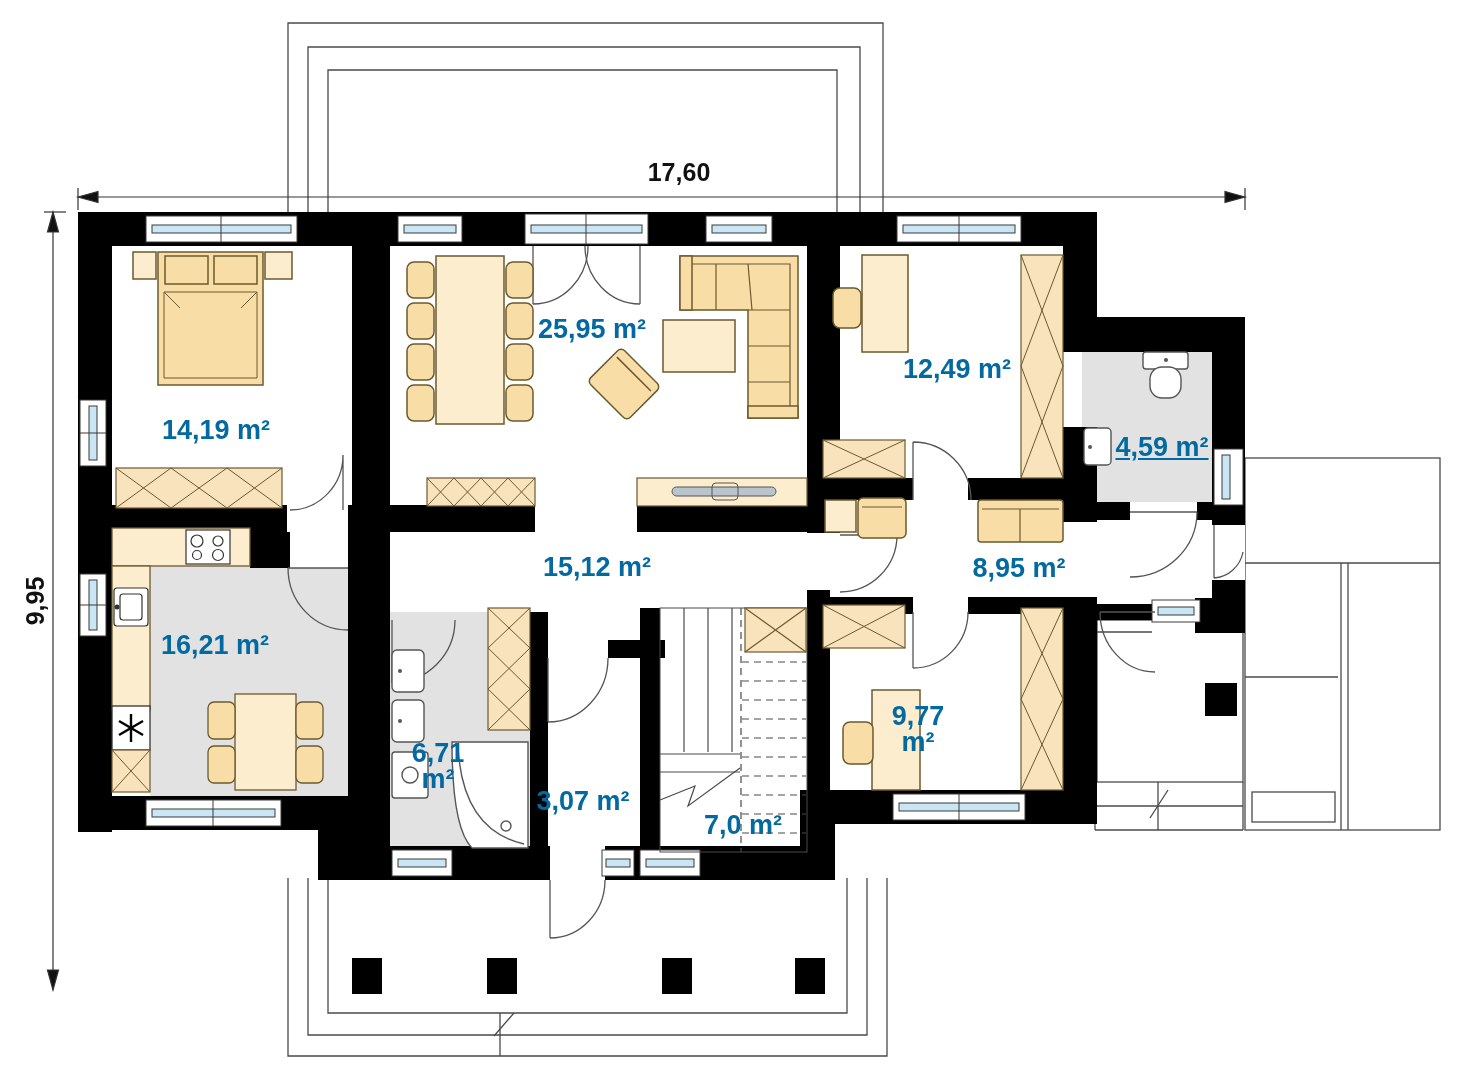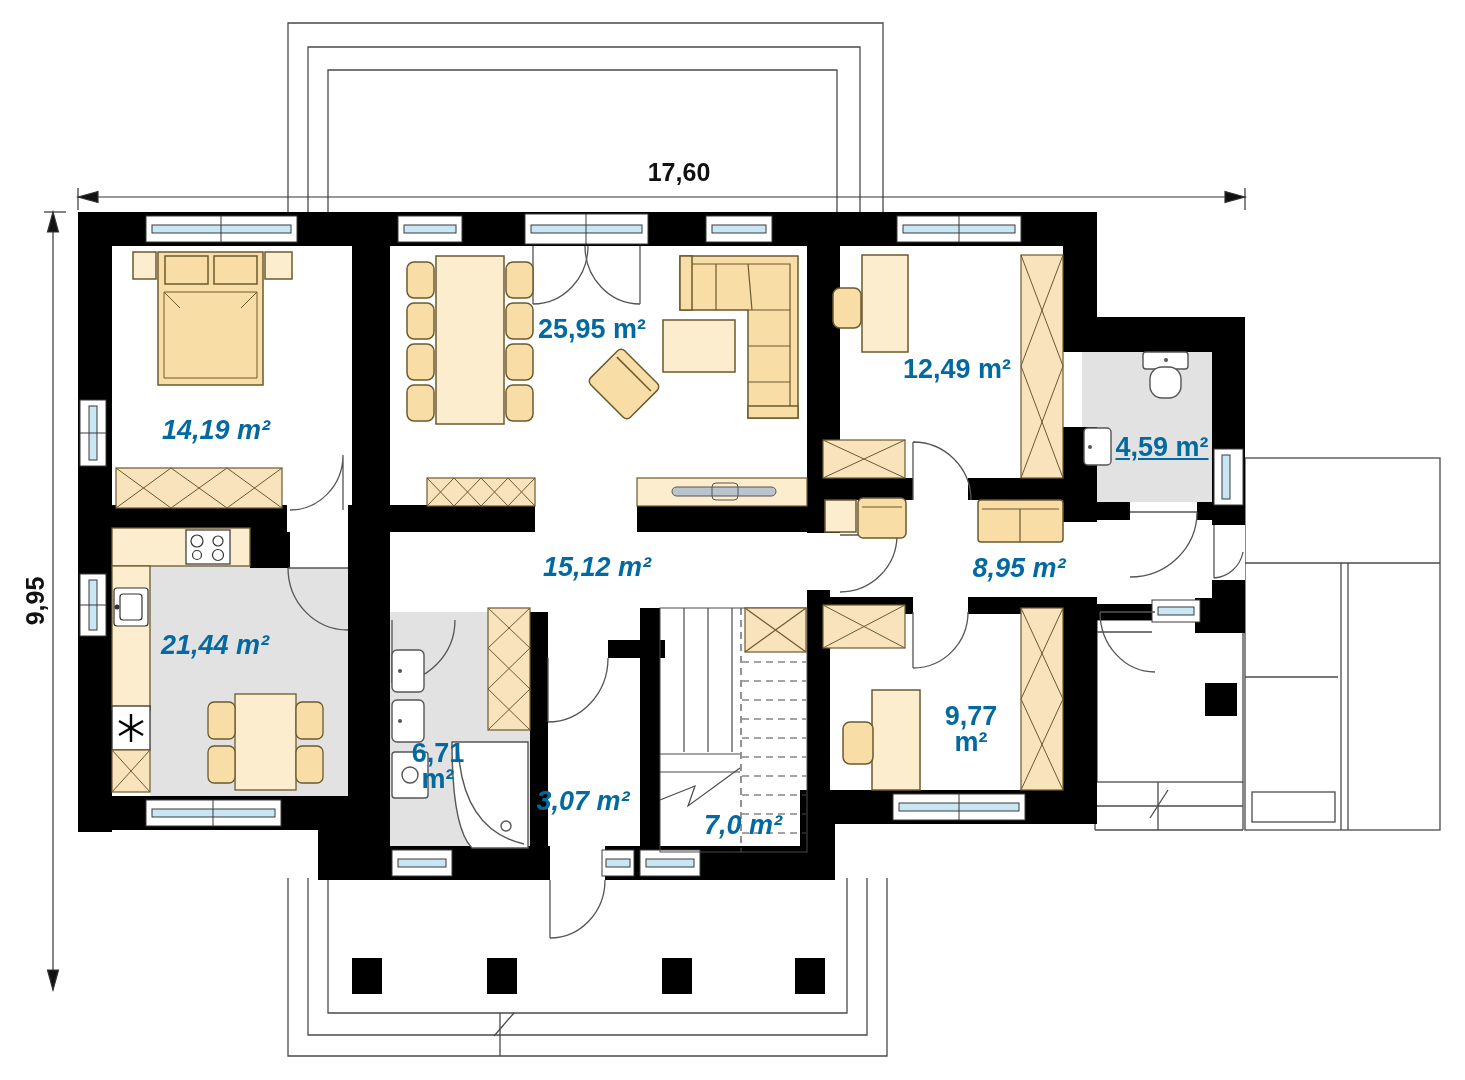--- a/index.html
+++ b/index.html
@@ -2,21 +2,21 @@
 <html><head>
 <meta charset="utf-8">
 <style>
   html,body{margin:0;padding:0;background:#fff;}
   #stage{position:relative;width:1465px;height:1080px;background:#ffffff;overflow:hidden;
          font-family:"Liberation Sans",sans-serif;}
   #plan-svg{position:absolute;left:0;top:0;}
   .room-label{position:absolute;transform:translate(-50%,-50%);
               font:700 27px "Liberation Sans",sans-serif;color:#0369a1;
               text-align:center;line-height:26px;}
-  .nowrap{white-space:nowrap;font-style:italic;}
+  .nowrap{white-space:nowrap;}
   .dim-label{position:absolute;transform:translate(-50%,-50%);
              font:700 25px "Liberation Sans",sans-serif;color:#111;white-space:nowrap;}
   .dim-label.vertical{transform:translate(-50%,-50%) rotate(-90deg);}
 </style>
 </head>
 <body>
 
 <div id="stage">
 
 <svg id="plan-svg" width="1465" height="1080" viewBox="0 0 1465 1080" xmlns="http://www.w3.org/2000/svg">
@@ -388,22 +388,22 @@
   </g>
 
 </svg>
 
 <div class="room-label nowrap" style="left:216px;top:430px;">14,19 m²</div>
 <div class="room-label" style="left:592px;top:329px;width:110px;">25,95 m²</div>
 <div class="room-label" style="left:957px;top:369px;width:110px;">12,49 m²</div>
 <div class="room-label" style="left:1162px;top:447px;width:95px;text-decoration:underline;">4,59 m²</div>
 <div class="room-label nowrap" style="left:597px;top:567px;">15,12 m²</div>
 <div class="room-label nowrap" style="left:1019px;top:568px;">8,95 m²</div>
-<div class="room-label nowrap" style="left:215px;top:645px;">21,44 m²</div>
+<div class="room-label nowrap" style="left:215px;top:645px;">16,21 m²</div>
 <div class="room-label" style="left:438px;top:766px;width:90px;">6,71 m²</div>
 <div class="room-label nowrap" style="left:567px;top:801px;margin-left:16px;">3,07 m²</div>
 <div class="room-label nowrap" style="left:743px;top:825px;">7,0 m²</div>
-<div class="room-label" style="left:971px;top:729px;width:90px;text-align:center;">9,77 m²</div>
+<div class="room-label" style="left:918px;top:729px;width:90px;text-align:center;">9,77 m²</div>
 
 <div class="dim-label" style="left:648px;top:172px;margin-left:31px;">17,60</div>
 <div class="dim-label vertical" style="left:35px;top:601px;">9,95</div>
 
 </div>
 
 </body></html>

